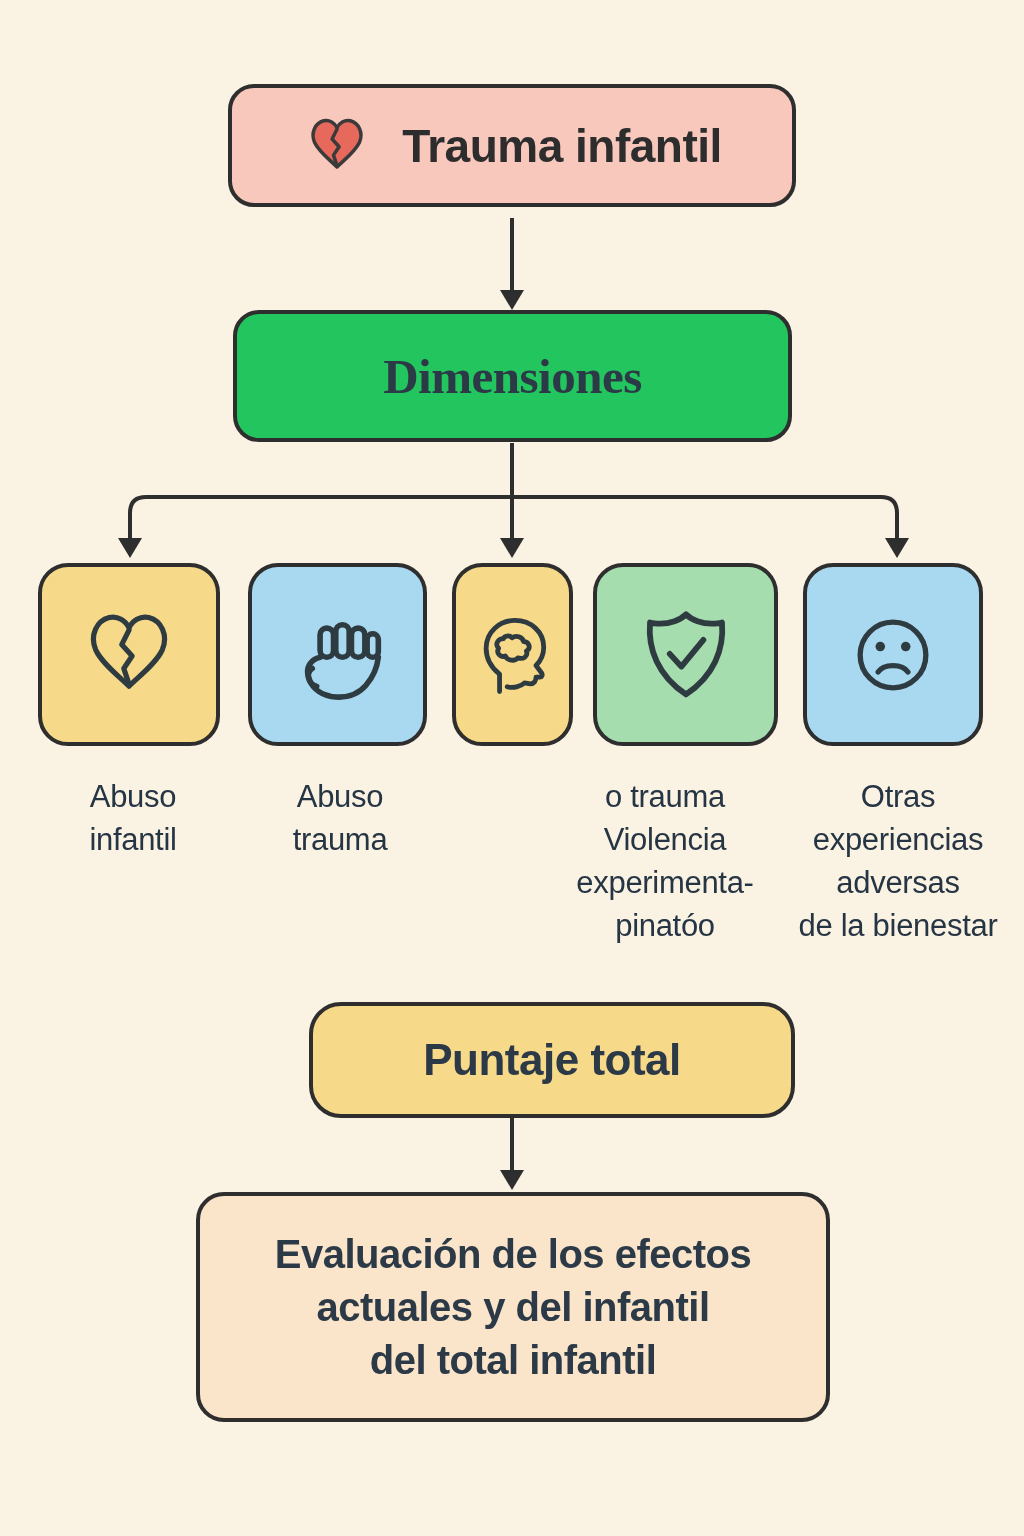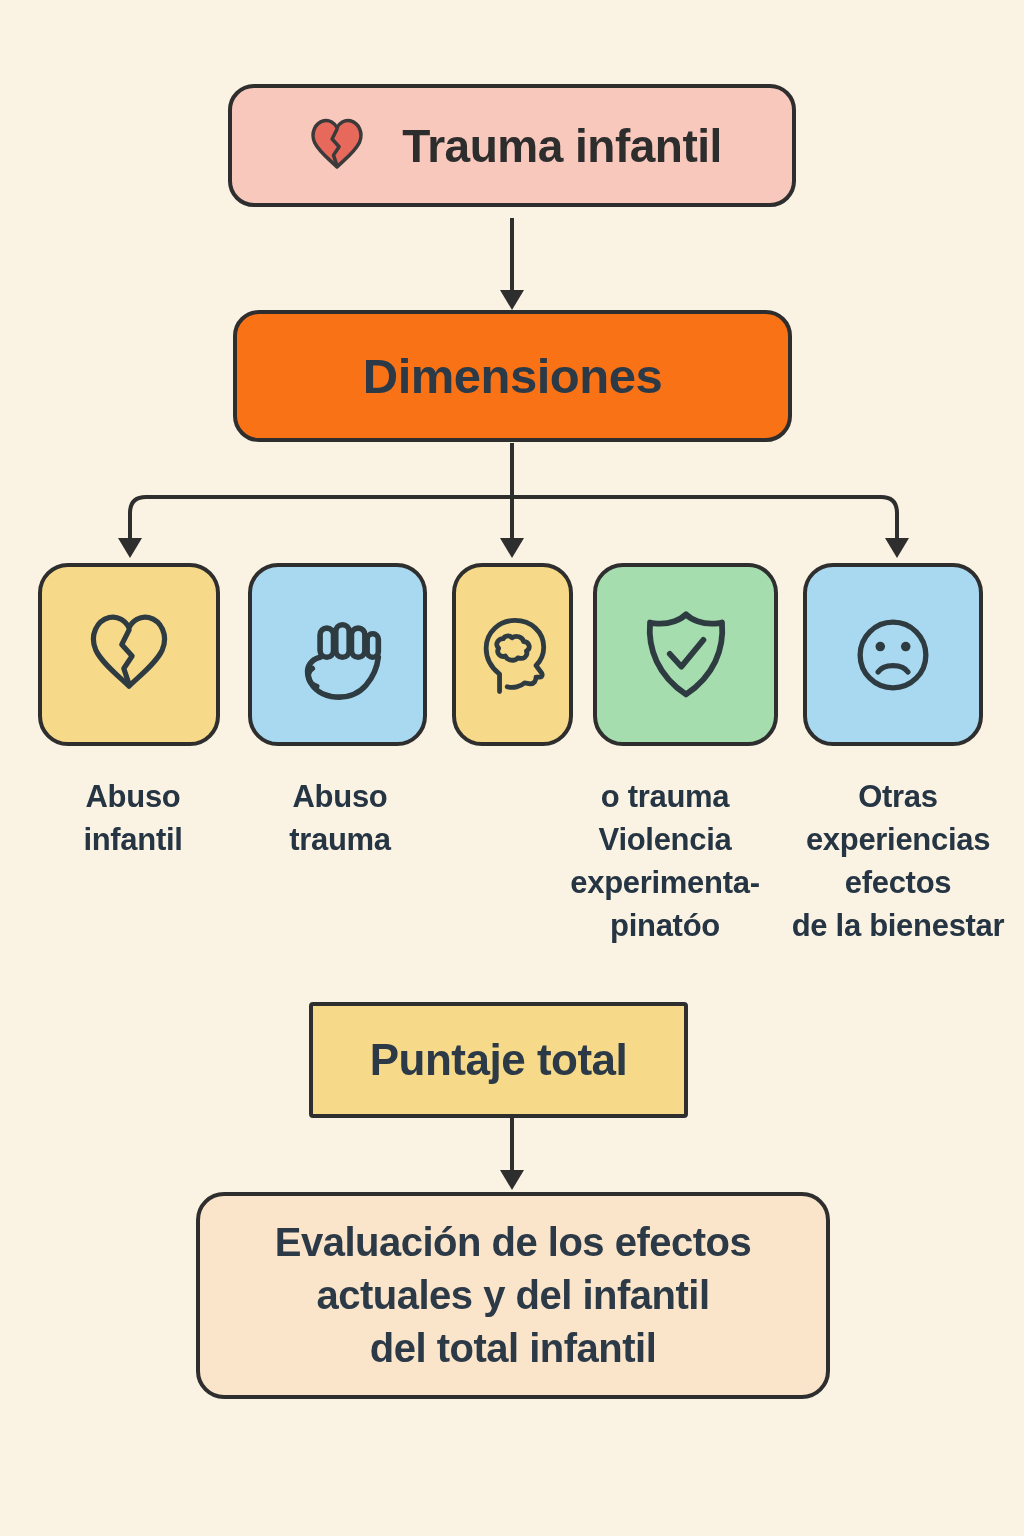--- a/index.html
+++ b/index.html
@@ -26,55 +26,55 @@
   }
   .node-root{
     left:228px;top:84px;width:568px;height:123px;
     background:#f8c8bc;border-radius:26px;gap:30px;
   }
   .node-root .node-label{
     font-size:46px;font-weight:700;color:#2d2d2d;letter-spacing:-0.5px;
   }
   .node-dimensions{
     left:233px;top:310px;width:559px;height:132px;
-    background:#f97316;border-radius:26px;
+    background:#22c55e;border-radius:26px;font-family:Liberation Serif, serif;
   }
   .node-dimensions .node-label{
     font-size:49px;font-weight:700;color:#2c3a47;letter-spacing:-0.5px;
   }
   .icon-box{
     position:absolute;top:563px;height:183px;
     box-sizing:border-box;border:4px solid #2e2e2e;border-radius:30px;
     display:flex;align-items:center;justify-content:center;
     z-index:1;
   }
   .box-1{left:38px;width:182px;background:#f7d98a;}
   .box-2{left:248px;width:179px;background:#a9d9f1;}
   .box-3{left:452px;width:121px;background:#f7d98a;}
   .box-4{left:593px;width:185px;background:#a5ddaf;}
   .box-5{left:803px;width:180px;background:#a9d9f1;}
   .branch-label{
     position:absolute;top:775px;
     text-align:center;
-    font-size:31px;line-height:43px;font-weight:700;color:#263544;
+    font-size:31px;line-height:43px;font-weight:400;color:#263544;
     z-index:1;letter-spacing:-0.3px;
   }
   .label-1{left:13px;width:240px;}
   .label-2{left:220px;width:240px;}
   .label-3{left:543px;width:244px;}
   .label-4{left:778px;width:240px;}
   .node-total{
-    left:309px;top:1002px;width:379px;height:116px;
-    background:#f7d98a;border-radius:4px;
+    left:309px;top:1002px;width:486px;height:116px;
+    background:#f7d98a;border-radius:32px;
   }
   .node-total .node-label{
     font-size:44px;font-weight:700;color:#2c3a47;letter-spacing:-0.5px;
   }
   .node-eval{
-    left:196px;top:1192px;width:634px;height:207px;
+    left:196px;top:1192px;width:634px;height:230px;
     background:#fae4ca;border-radius:28px;
     flex-direction:column;
   }
   .node-eval .eval-line{
     font-size:40px;line-height:53px;font-weight:700;color:#2c3a47;
     text-align:center;letter-spacing:-0.5px;
   }
   .icon{display:block;}
 </style>
 </head>
@@ -175,21 +175,21 @@
   <div class="branch-label label-3">
     <div>o trauma</div>
     <div>Violencia</div>
     <div>experimenta-</div>
     <div>pinatóo</div>
   </div>
 
   <div class="branch-label label-4">
     <div>Otras</div>
     <div>experiencias</div>
-    <div>efectos</div>
+    <div>adversas</div>
     <div>de la bienestar</div>
   </div>
 
   <div class="node node-total">
     <span class="node-label">Puntaje total</span>
   </div>
 
   <div class="node node-eval">
     <div class="eval-line">Evaluación de los efectos</div>
     <div class="eval-line">actuales y del infantil</div>

